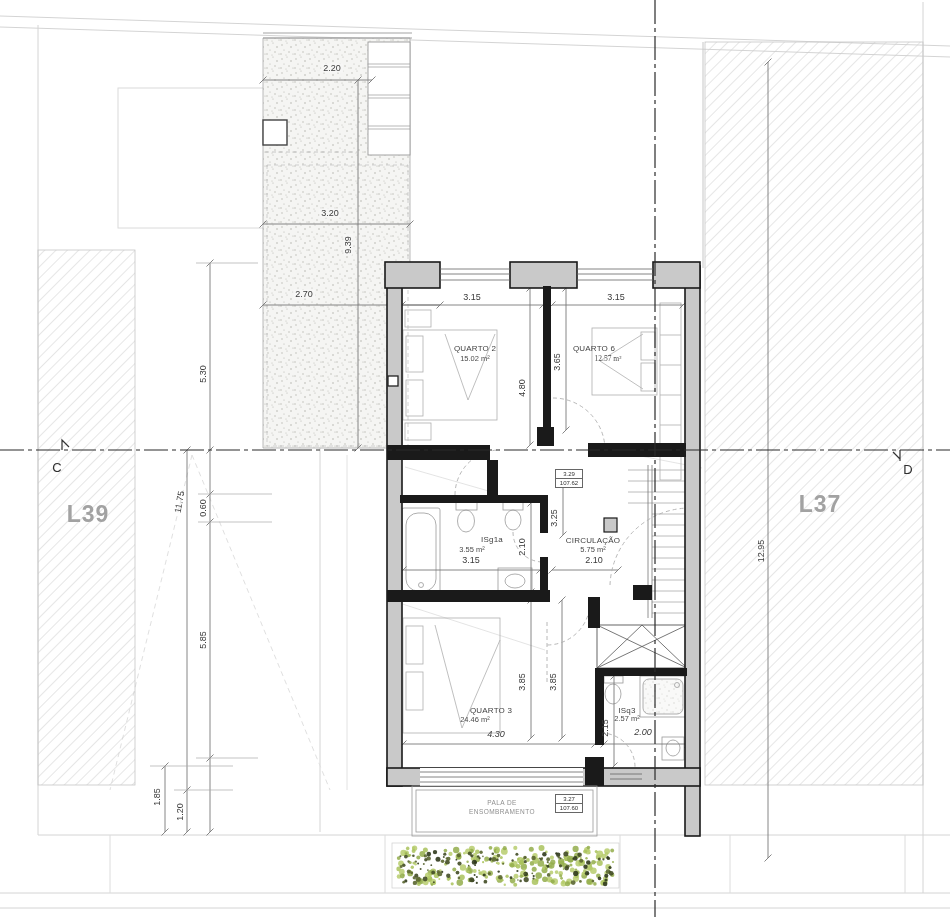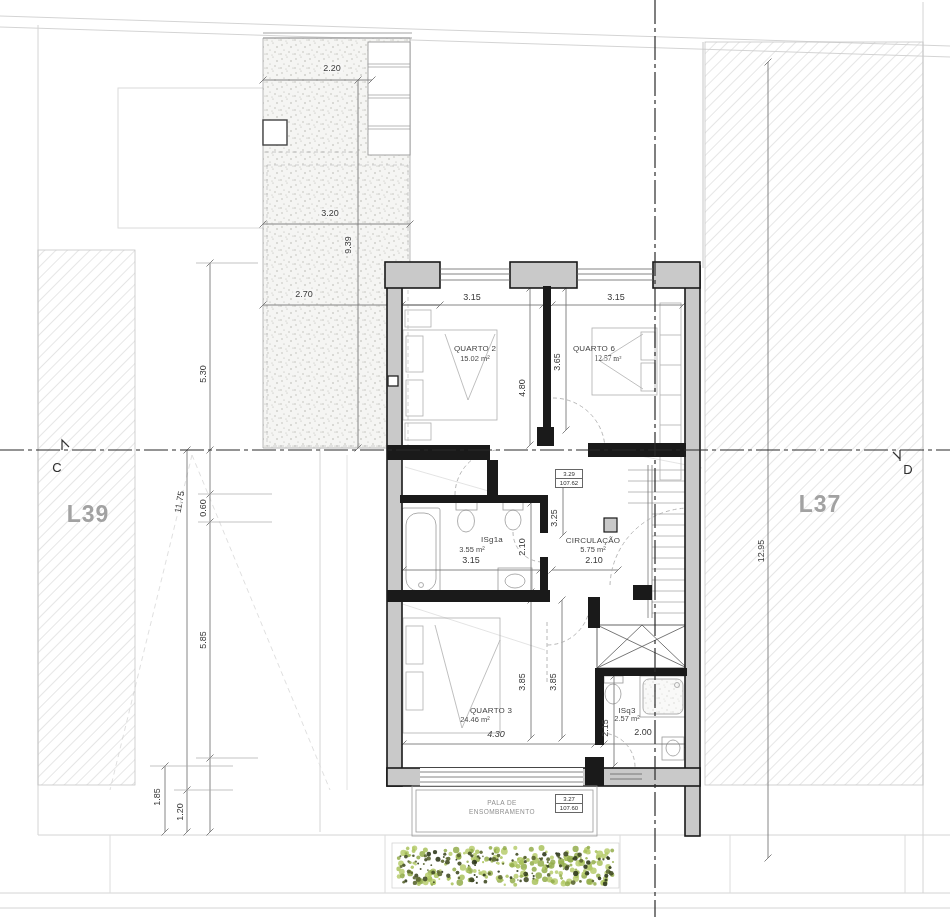--- a/index.html
+++ b/index.html
@@ -650,21 +650,21 @@
 <div class="lbl rot" style="left:522px;top:388px;">4.80</div>
 <div class="lbl rot" style="left:557px;top:362px;">3.65</div>
 <div class="lbl rot" style="left:554px;top:518px;">3.25</div>
 <div class="lbl rot" style="left:522px;top:547px;">2.10</div>
 <div class="lbl" style="left:471px;top:560px;">3.15</div>
 <div class="lbl" style="left:594px;top:560px;">2.10</div>
 <div class="lbl rot" style="left:522px;top:682px;">3.85</div>
 <div class="lbl rot" style="left:553px;top:682px;">3.85</div>
 <div class="lbl" style="left:496px;top:734px;font-style:italic;">4.30</div>
 <div class="lbl rot" style="left:605px;top:728px;">2.15</div>
-<div class="lbl" style="left:643px;top:732px;">2.00</div>
+<div class="lbl" style="left:643px;top:732px;font-style:italic;">2.00</div>
 <div class="lbl rot" style="left:761px;top:551px;">12.95</div>
 
 <div class="lbl canopy" style="left:502px;top:803px;">PALA DE</div>
 <div class="lbl canopy" style="left:502px;top:812px;">ENSOMBRAMENTO</div>
 
 <div class="levelbox" style="left:555px;top:469px;">
   <div class="cell-top">3.29</div>
   <div>107.62</div>
 </div>
 <div class="levelbox" style="left:555px;top:794px;">

